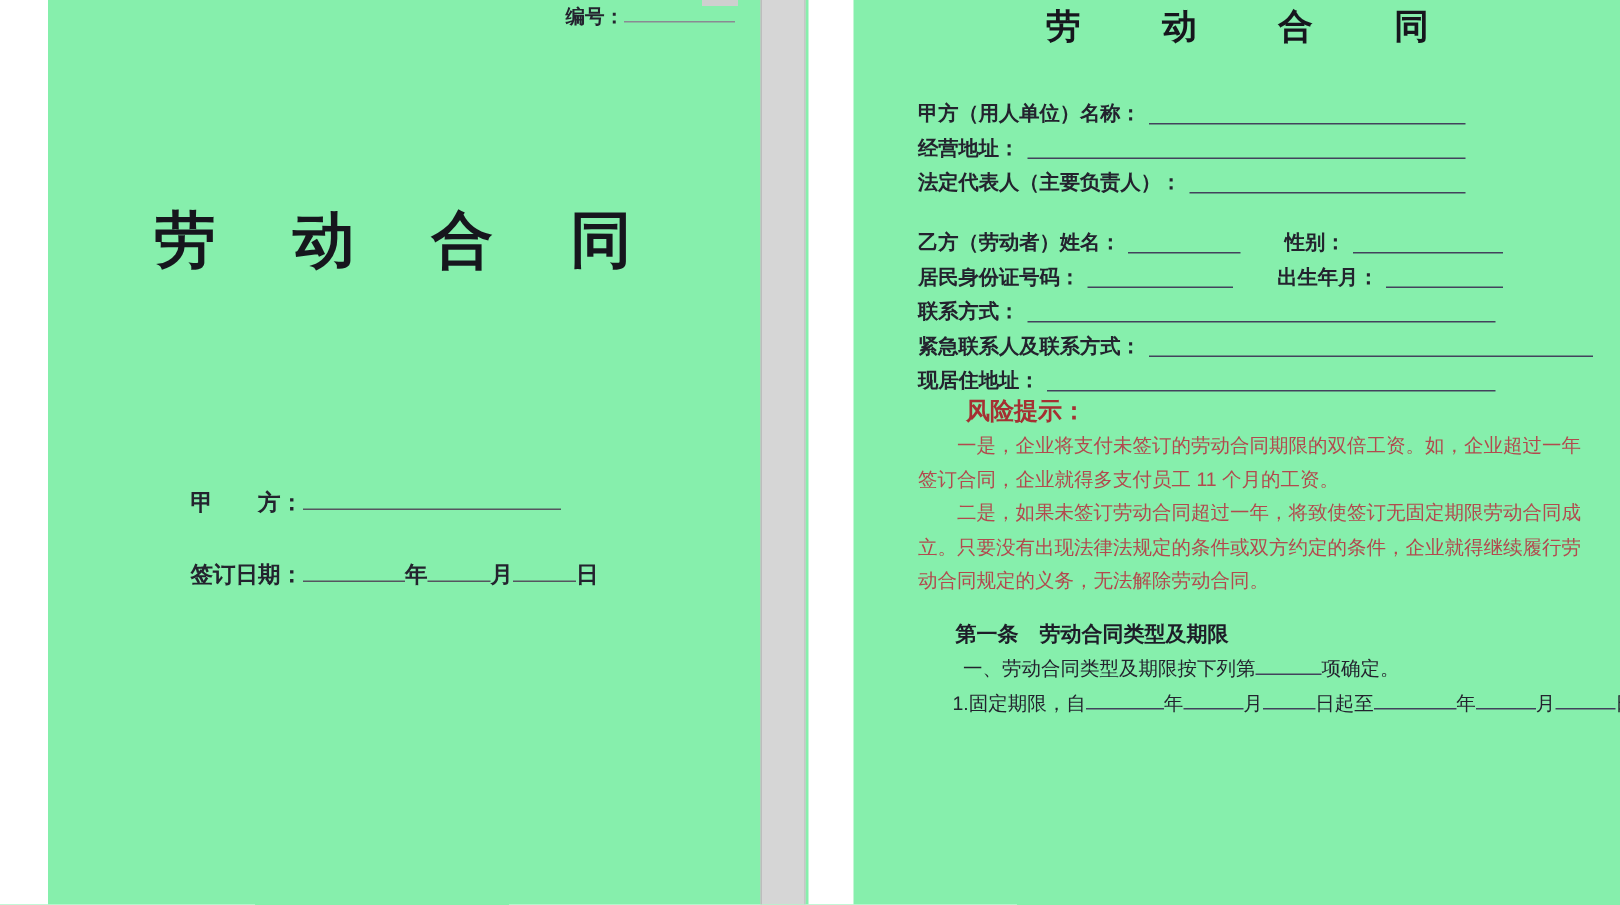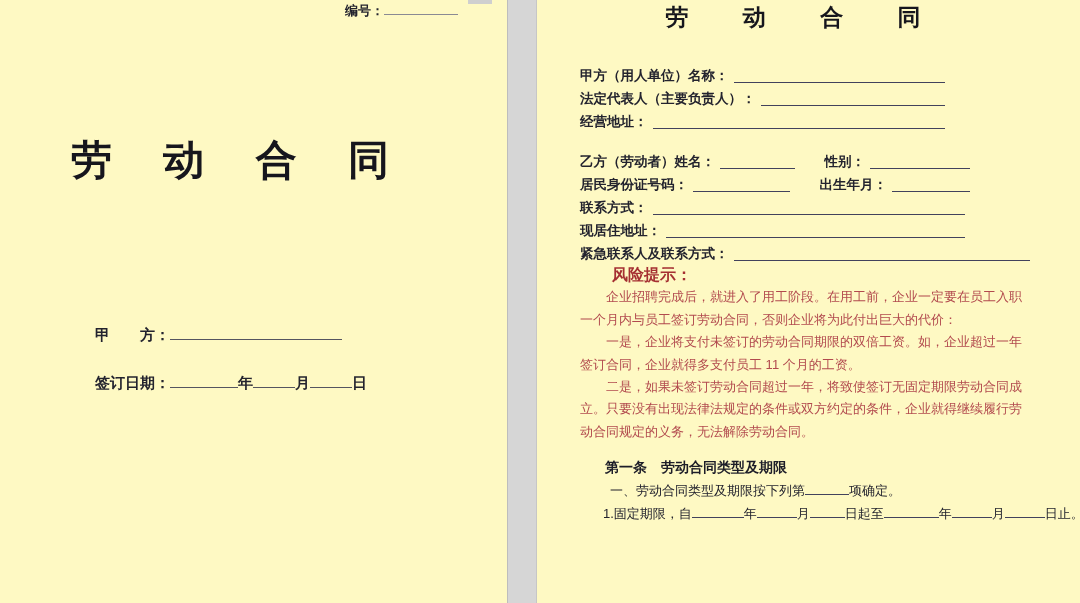--- a/index.html
+++ b/index.html
@@ -2,21 +2,21 @@
 <html><head>
 <meta charset="utf-8">
 <style>
   html,body{margin:0;padding:0;}
   body{
     width:1080px;height:603px;position:relative;overflow:hidden;
     background:#ffffff;
     font-family:"Liberation Sans","DejaVu Sans",sans-serif;
     color:#23232e;
   }
-  .page{position:absolute;top:0;height:603px;background:#fef9c3;}
+  .page{position:absolute;top:0;height:603px;background:#86efac;margin-left:32px;}
   #left-page{left:0;width:507px;}
   #gap{position:absolute;left:507px;top:0;width:30px;height:603px;background:#d6d6d6;
        border-left:1px solid #bdbdbd;border-right:1px solid #c6c6c6;box-sizing:border-box;}
   #right-page{left:537px;width:543px;overflow:hidden;}
   .tick{position:absolute;background:#cfcfcf;}
   
   .serial-row{position:absolute;left:345px;top:2px;font-size:13px;font-weight:bold;}
   .serial-line{display:inline-block;width:74px;border-bottom:1.5px solid #8a8a93;height:12px;vertical-align:baseline;}
   .cover-title{position:absolute;left:0;top:133px;width:480px;text-align:center;
     font-size:41px;font-weight:bold;letter-spacing:20px;color:#16161d;white-space:nowrap;}
@@ -76,25 +76,25 @@
   <div class="rp-inner">
 
     <div class="rp-title">劳 动 合 同</div>
 
     <div class="party-a">
       <div class="frow">
         <span class="lbl">甲方（用人单位）名称：</span>
           <span class="fill"></span>
       </div>
       <div class="frow">
-        <span class="lbl">法定代表人（主要负责人）：</span>
+        <span class="lbl">经营地址：</span>
           <span class="fill"></span>
       </div>
       <div class="frow">
-        <span class="lbl">经营地址：</span>
+        <span class="lbl">法定代表人（主要负责人）：</span>
           <span class="fill"></span>
       </div>
     </div>
 
     <div class="party-b">
       <div class="frow mr110">
         <span class="lbl">乙方（劳动者）姓名：</span>
           <span class="fill"></span>
           <span class="lbl col2lbl">性别：</span>
           <span class="ufix" style="width:100px;"></span>
@@ -102,33 +102,32 @@
       <div class="frow mr110">
         <span class="lbl">居民身份证号码：</span>
           <span class="fill"></span>
           <span class="lbl col2lbl">出生年月：</span>
           <span class="ufix" style="width:78px;"></span>
       </div>
       <div class="frow mr115">
         <span class="lbl">联系方式：</span>
           <span class="fill"></span>
       </div>
+      <div class="frow mr50">
+        <span class="lbl">紧急联系人及联系方式：</span>
+          <span class="fill"></span>
+      </div>
       <div class="frow mr115">
         <span class="lbl">现居住地址：</span>
-          <span class="fill"></span>
-      </div>
-      <div class="frow mr50">
-        <span class="lbl">紧急联系人及联系方式：</span>
           <span class="fill"></span>
       </div>
     </div>
 
 
     <p class="risk-title">风险提示：</p>
-    <p class="para red">企业招聘完成后，就进入了用工阶段。在用工前，企业一定要在员工入职一个月内与员工签订劳动合同，否则企业将为此付出巨大的代价：</p>
     <p class="para red">一是，企业将支付未签订的劳动合同期限的双倍工资。如，企业超过一年签订合同，企业就得多支付员工 11 个月的工资。</p>
     <p class="para red">二是，如果未签订劳动合同超过一年，将致使签订无固定期限劳动合同成立。只要没有出现法律法规定的条件或双方约定的条件，企业就得继续履行劳动合同规定的义务，无法解除劳动合同。</p>
 
     <div class="article-title">第一条　劳动合同类型及期限</div>
 
     <div class="clause">
       <span>一、劳动合同类型及期限按下列第</span><span class="useg uw44"></span><span>项确定。</span>
     </div>
 
     <div class="fixed">

